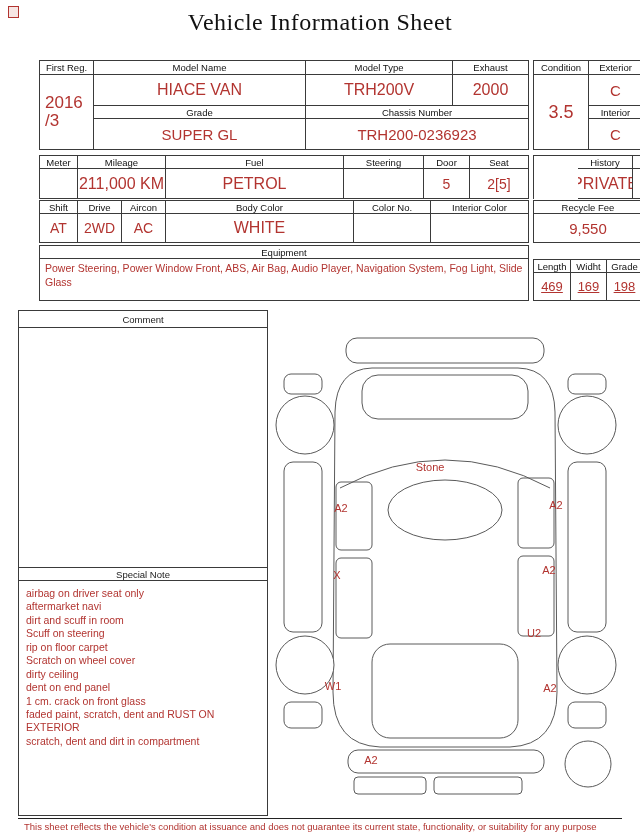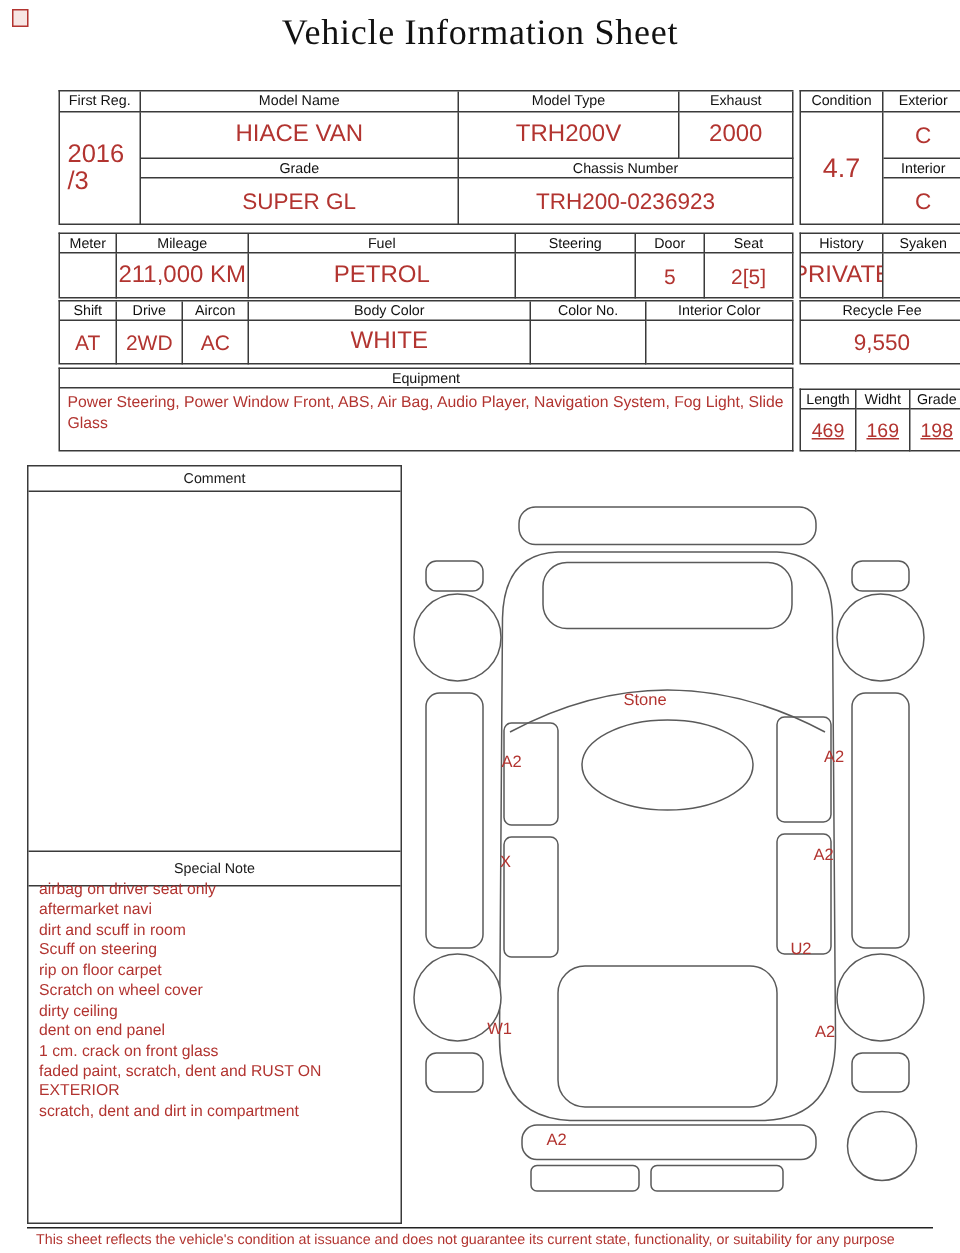--- a/index.html
+++ b/index.html
@@ -19,29 +19,29 @@
     display: flex; align-items: center; justify-content: center; overflow: hidden; }
   .lbl { font-size: 9.5px; color: #111; }
   .val { color: #b23430; }
   .v18 { font-size: 18px; } .v17 { font-size: 17px; } .v16 { font-size: 16px; }
   .v15 { font-size: 15px; } .v14 { font-size: 14px; } .v13 { font-size: 13px; text-decoration: underline; }
   .v10 { font-size: 16px; }
   .pre { white-space: pre-line; justify-content: flex-start; text-align: left; padding-left: 5px; line-height: 1.05; }
   .a-main  { left: 18px;  top: 60px;  width: 490px; height: 90px; grid-template-columns: 54px 212px 147px 76px; grid-template-rows: 14px 31px 13px 31px; }
   .a-right { left: 512px; top: 60px;  width: 110px; height: 90px; grid-template-columns: 55px 54px; grid-template-rows: 14px 31px 13px 31px; }
   .b-main  { left: 18px;  top: 155px; width: 490px; height: 44px; grid-template-columns: 38px 88px 178px 80px 46px 59px; grid-template-rows: 13px 30px; }
-  .b-right { left: 512px; top: 155px; width: 108px; height: 44px; grid-template-columns: 55px 54px; grid-template-rows: 13px 30px; }
+  .b-right { left: 512px; top: 155px; width: 108px; height: 44px; grid-template-columns: 55px 54px; grid-template-rows: 13px 30px; padding-left: 44px; }
   .c-main  { left: 18px;  top: 200px; width: 490px; height: 43px; grid-template-columns: 38px 44px 44px 188px 77px 98px; grid-template-rows: 13px 29px; }
   .c-right { left: 512px; top: 200px; width: 110px; height: 43px; grid-template-columns: 109px; grid-template-rows: 13px 29px; }
   .d-main  { left: 18px;  top: 245px; width: 490px; height: 56px; grid-template-columns: 489px; grid-template-rows: 13px 42px; }
   .d-right { left: 512px; top: 259px; width: 110px; height: 42px; grid-template-columns: 37px 36px 36px; grid-template-rows: 13px 28px; }
   .equip-val { display: block; text-align: left; padding: 2px 5px; font-size: 10.5px; line-height: 1.35; }
   .comment-box { position: absolute; left: 18px; top: 310px; width: 250px; height: 506px; border: 1px solid #3a3a3a; background: #fff; }
   .comment-header { height: 17px; border-bottom: 1px solid #3a3a3a; display: flex; align-items: center; justify-content: center; font-size: 9.5px; }
-  .special-note-header { position: absolute; top: 256px; left: 0; width: 100%; height: 24px;
+  .special-note-header { position: absolute; top: 256px; left: 0; width: 100%; height: 14px;
     border-top: 1px solid #3a3a3a; border-bottom: 1px solid #3a3a3a;
     display: flex; align-items: center; justify-content: center; font-size: 9.5px; }
   .notes { position: absolute; top: 276px; left: 7px; right: 4px; color: #b23430; font-size: 10.5px; line-height: 1.28; }
   .diagram { position: absolute; left: 270px; top: 312px; width: 352px; height: 486px; }
   .diagram svg { position: absolute; left: 0; top: 0; }
   .mark { position: absolute; transform: translate(-50%, -50%); color: #b23430; font-size: 11px; white-space: nowrap; }
   .footer-rule { position: absolute; left: 18px; top: 818px; width: 604px; border-top: 1px solid #222; }
   .footer { position: absolute; left: 24px; top: 821px; width: 606px; color: #b23430; font-size: 9.5px; }
 </style>
 </head>
@@ -64,21 +64,21 @@
     <div class="cell val v16" style="grid-area:2/4">2000</div>
     <div class="cell lbl" style="grid-area:3/2">Grade</div>
     <div class="cell lbl" style="grid-area:3/3/4/5">Chassis Number</div>
     <div class="cell val v15" style="grid-area:4/2">SUPER GL</div>
     <div class="cell val v15" style="grid-area:4/3/5/5">TRH200-0236923</div>
   </div>
 
   <div class="tbl a-right">
     <div class="cell lbl" style="grid-area:1/1">Condition</div>
     <div class="cell lbl" style="grid-area:1/2">Exterior</div>
-    <div class="cell val v18" style="grid-area:2/1/5/2">4.7</div>
+    <div class="cell val v18" style="grid-area:2/1/5/2">3.5</div>
     <div class="cell val v15" style="grid-area:2/2">C</div>
     <div class="cell lbl" style="grid-area:3/2">Interior</div>
     <div class="cell val v15" style="grid-area:4/2">C</div>
   </div>
 
   <div class="tbl b-main">
     <div class="cell lbl" style="grid-area:1/1">Meter</div>
     <div class="cell lbl" style="grid-area:1/2">Mileage</div>
     <div class="cell lbl" style="grid-area:1/3">Fuel</div>
     <div class="cell lbl" style="grid-area:1/4">Steering</div>

